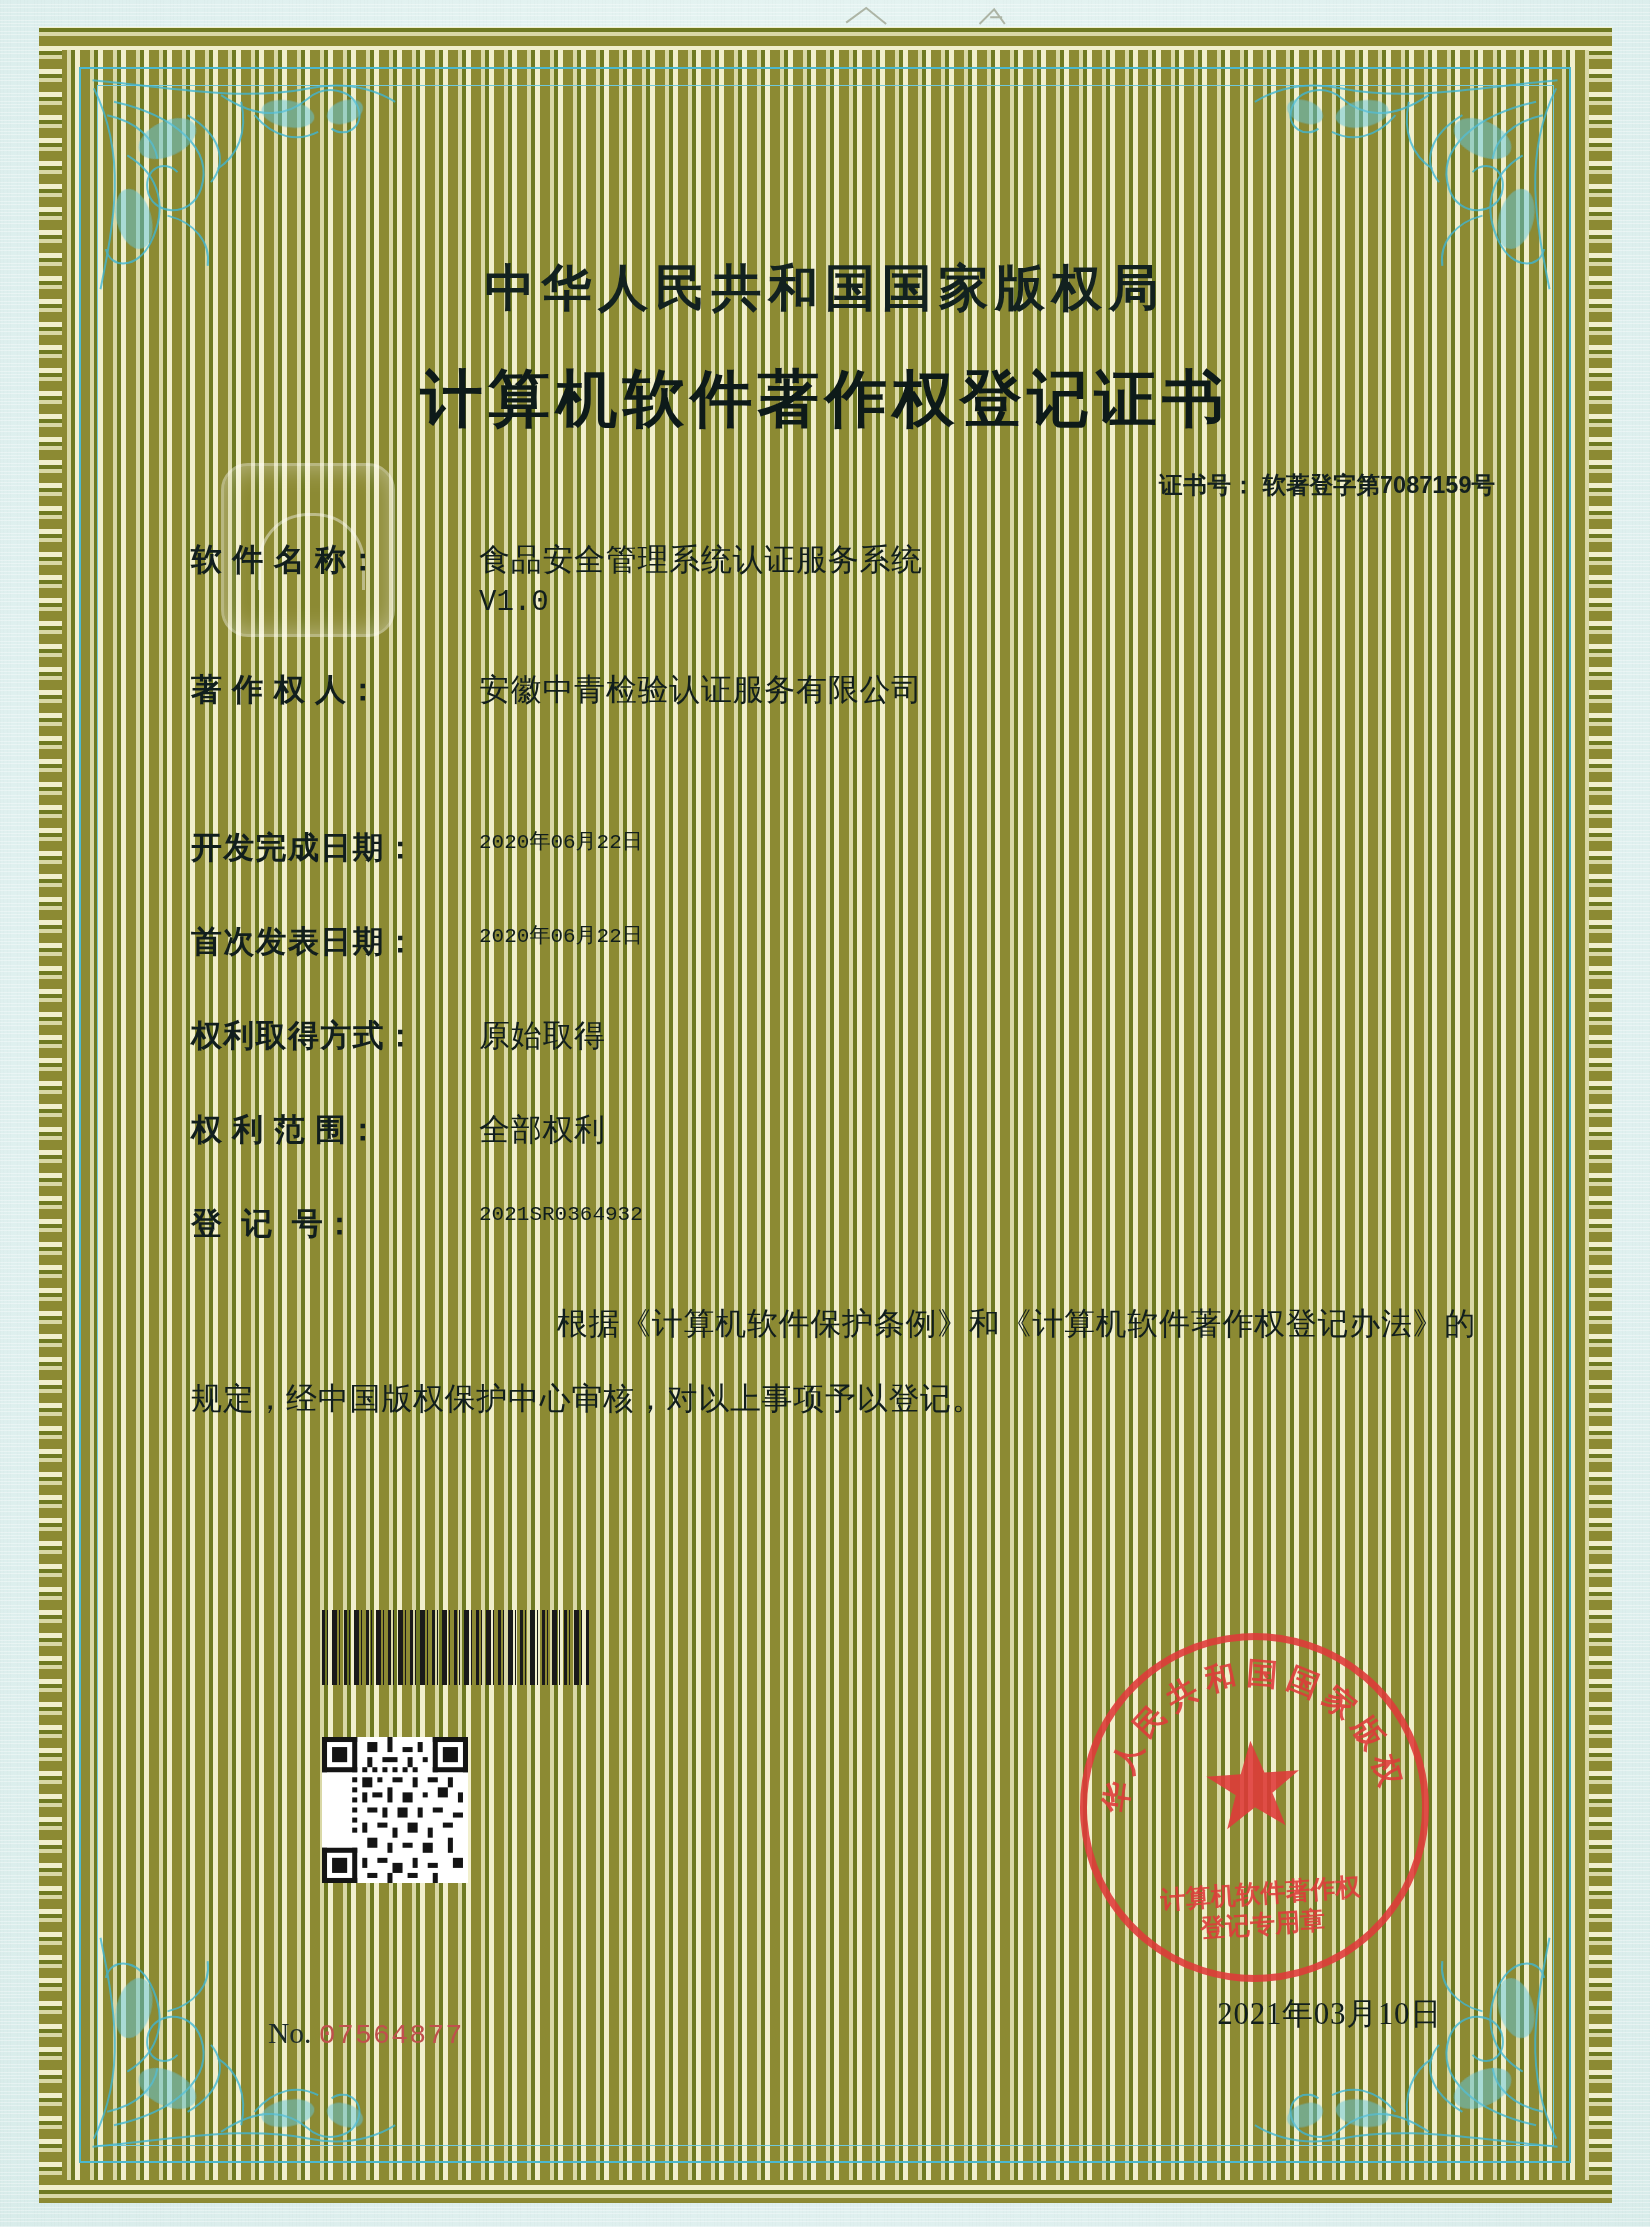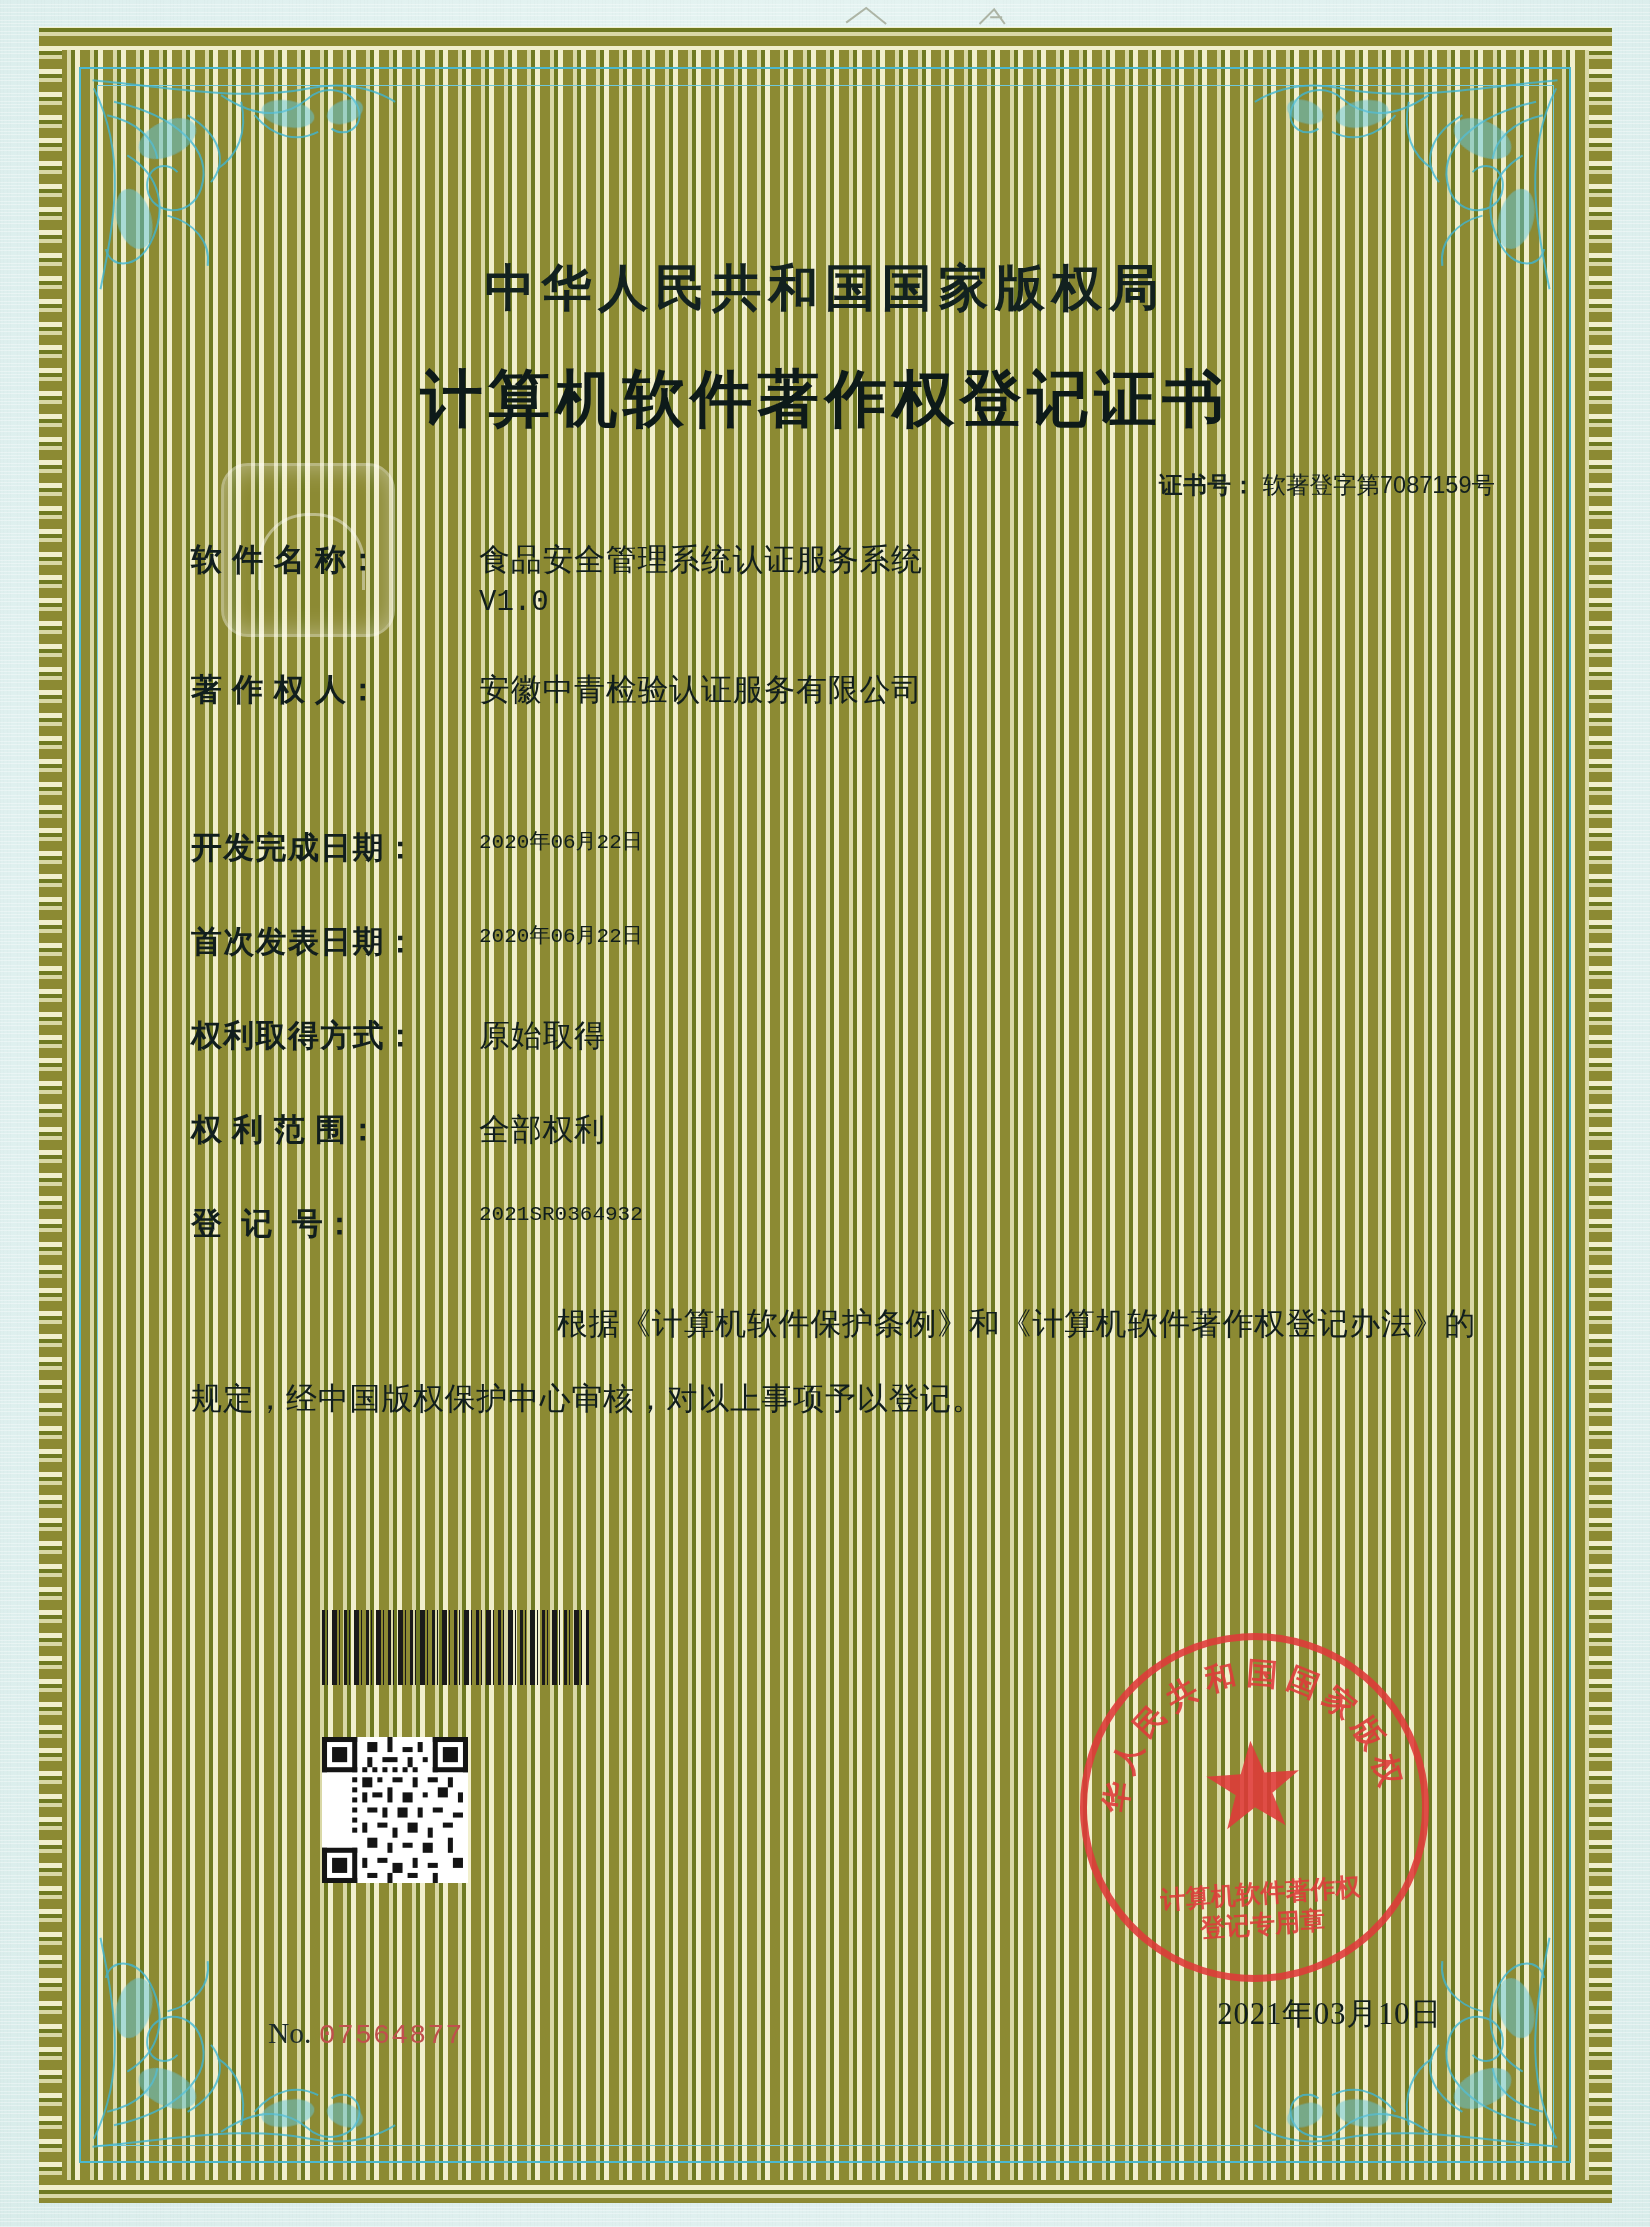--- a/index.html
+++ b/index.html
@@ -135,21 +135,21 @@
     margin-top: 28px;
     text-align: right;
     padding-right: 28px;
     font-size: 23.5px;
     font-weight: bold;
     color: #13201f;
     letter-spacing: 0.7px;
   }
   .cert-no .cert-no-value {
     font-family: "Liberation Sans", sans-serif;
-    font-weight: normal;
+    font-weight: bold;
     letter-spacing: 0px;
   }
 
   
   .fields {
     margin-top: 38px;
     padding-left: 64px;
   }
   .field-row {
     display: flex;

